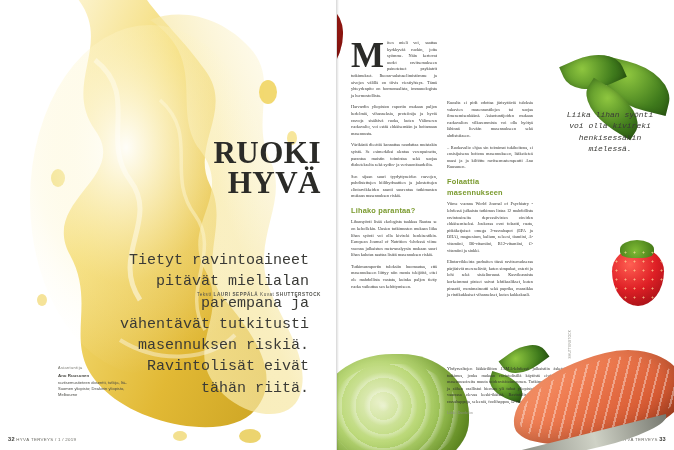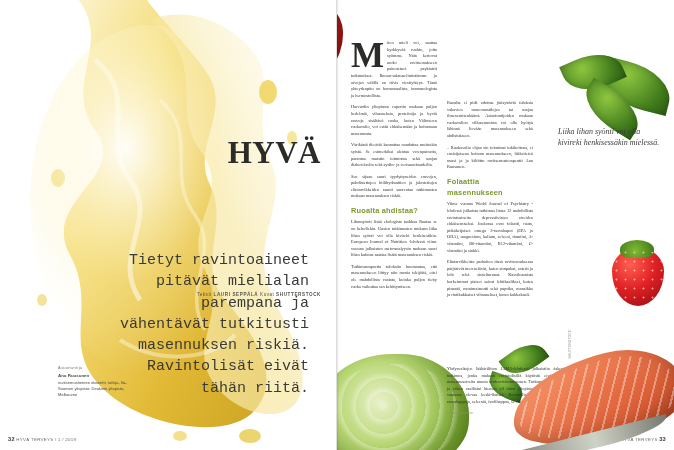--- a/index.html
+++ b/index.html
@@ -142,23 +142,24 @@
     line-height: 27px;
     font-weight: bold;
     padding: 2px 3px 0 0;
     color: #2b2b28;
   }
 
   
   .pullquote {
     position:absolute;
     right: 12px;
-    top: 126px;
+    top: 109px;
     width: 104px;
-    font-family: Liberation Serif, serif;
+    text-align: center;
+    font-family: Liberation Mono, monospace;
     font-style: italic;
     font-size: 8px;
     line-height: 1.42;
     color: #3b3b37;
     z-index: 7;
   }
 
   .photocredit {
     position:absolute;
     font-size: 3.2px;
@@ -313,20 +314,21 @@
       <ellipse cx="292" cy="138" rx="5" ry="7" fill="#f6e28a" opacity=".85"></ellipse>
       <ellipse cx="58" cy="178" rx="7" ry="9" fill="#eed濃" opacity=".8" style="fill:#eed86a"></ellipse>
       <ellipse cx="42" cy="300" rx="5" ry="6" fill="#f2dc80" opacity=".8"></ellipse>
       <ellipse cx="250" cy="436" rx="11" ry="7" fill="#e9cc56" opacity=".85"></ellipse>
       <ellipse cx="180" cy="436" rx="7" ry="5" fill="#f0d873" opacity=".8"></ellipse>
 
       <ellipse cx="150" cy="200" rx="120" ry="175" fill="url(#glow)"></ellipse>
     </svg>
 
     <div class="headline">
+      <span class="line">RUOKI</span>
       <span class="line">HYVÄ</span>
     </div>
 
     <div class="deck">
       <p>Tietyt ravintoaineet pitävät mielialan parempana ja vähentävät tutkitusti masennuksen riskiä. Ravintolisät eivät tähän riitä.</p>
     </div>
 
     <div class="byline">
       <span>Teksti</span>
       <b>LAURI SEPPÄLÄ</b>
@@ -370,21 +372,21 @@
     <div class="salmon">
       <div class="salmon-stripes"></div>
     </div>
     <div class="salmon-skin"></div>
 
     <div class="col" id="col1">
         <p><span class="dropcap">M</span>iten mieli voi, saattaa kyrkkyvää ruokin, joita syömme. Näin kertovat uudet ravitsemukseen painotetuet psykiatrit tutkimukset. Ruoan-sulatuselimistömme ja aivojen välillä on tiivis viestiyhteys. Tämä yhteydenpito on hormonaalista, immunologista ja hermostollista.</p>
         <p>Harvardin yliopiston raportin mukaan paljon hedelmiä, vihanneksia, proteiinija ja hyviä rasvoja sisältävä ruoka, kuten Välimeren ruokavalio, voi estää ehkäisemään ja hoitamaan masennusta.</p>
         <p>Värikästä dieettiä kannattaa noudattaa muistakin syistä. Se esimerkiksi alentaa verenpainetta, parantaa muistin toimintaa sekä suojaa diabetekselta sekä sydän- ja verisuonitaudeilta.</p>
         <p>Sen sijaan suuri tyydyttyneiden rasvojen, puhdistettujen hiilihydraattien ja jalostettujen elintarvikkeiden saanti suurentaa tutkimusten mukaan masennuksen riskiä.</p>
-        <h3>Ruoalta ahdistaa?</h3>
+        <h3>Lihako parantaa?</h3>
         <p>Lihansyönti lisää ekologista taakkaa Rautaa se on kehollekin. Uusien tutkimusten mukaan liika lihan syönti voi olla kivireki henkisestikin. European Journal of Nutrition -lehdessä viime vuonna julkaistun meta-analyysin mukaan suuri lihan kulutus saattaa lisätä masennuksen riskiä.</p>
         <p>Tutkimusraportin tuloksiin huomautaa, että masennukseen liittyy niin monia tekijöitä, ettei ole mahdollista vastata, kuinka paljon tietty ruoka vaikuttaa sen kehittymiseen.</p>
       </div>
     <div class="col" id="col2">
         <p>Ruoalta ei pidä odottaa järisyttäviä tuloksia vakavien masennustilojen tai suojaa ilmenemisenkäänä. Asiantuntijoiden mukaan ruokavalion vilkaremmista voi olla hyötyä lähinnä lievään masennukseen sekä ahdistukseen.</p>
         <p>– Ruokavalio ehjaa sin toimimat tukihoitona, ei ensisijaisena hoitona masennukseen, lääketieteä nuasi ja ja kilföttu ravitsemusterapeutti Anu Ruusunen.</p>
         <h3>Folaattia masennukseen</h3>
         <p>Viime vuonna World Journal of Psychiatry -lehdessä julkaistu tutkimus listaa 12 mahdollista ravintoaineita depressiivisten oireiden ehkäisemiseksi. Joukossa ovat folaatti, rauta, pitkäketjuiset omega 3-rasvahapot (EPA ja DHA), magnesium, kalium, seleeni, tiamiini, A-vitamiini, B6-vitamiini, B12-vitamiini, C-vitamiini ja sinkki.</p>
         <p>Elintarvikkeista parhaiten tässä ravitsemuksessa pärjäsivät merenelävät, kuten simpukat, osterit ja lohi sekä sisäelinruuat. Kasvikunnista korkeimmat pisteet saivat lehtikaalikset, kuten pinaatti, monimaisuutti sekä paprika, mansikka ja rintikukkaiset vihannekset, kuten kukkakaali.</p>
       </div>

